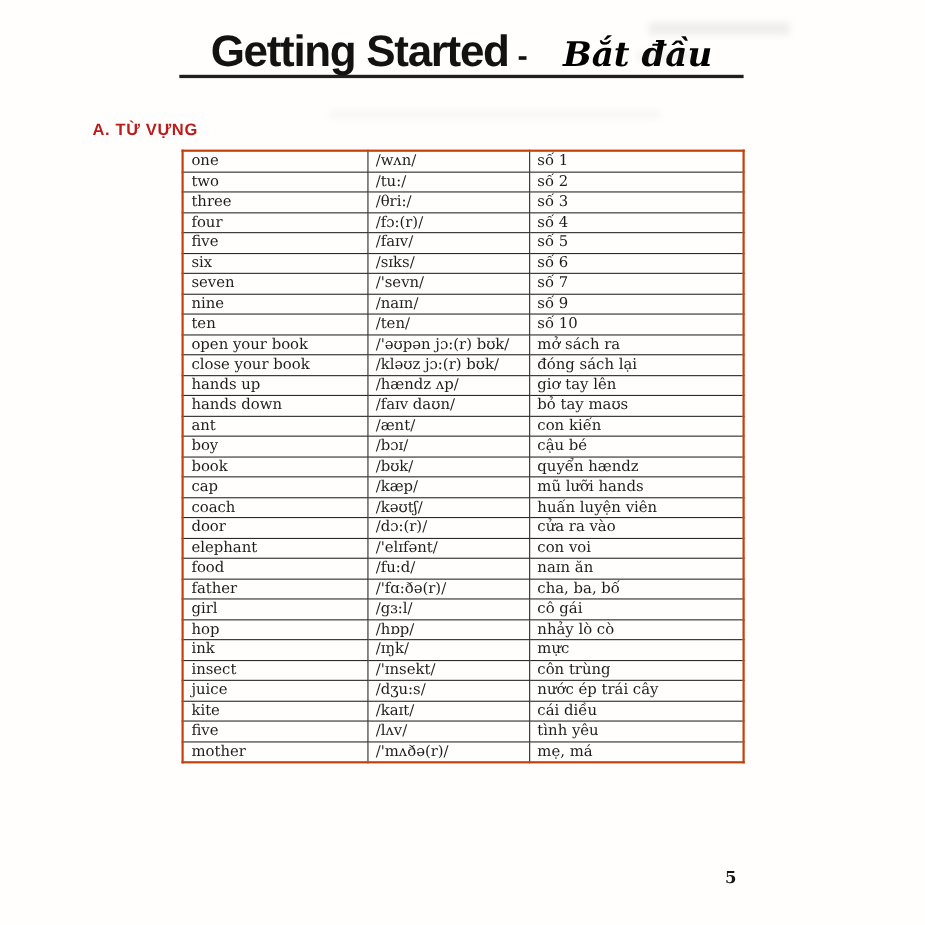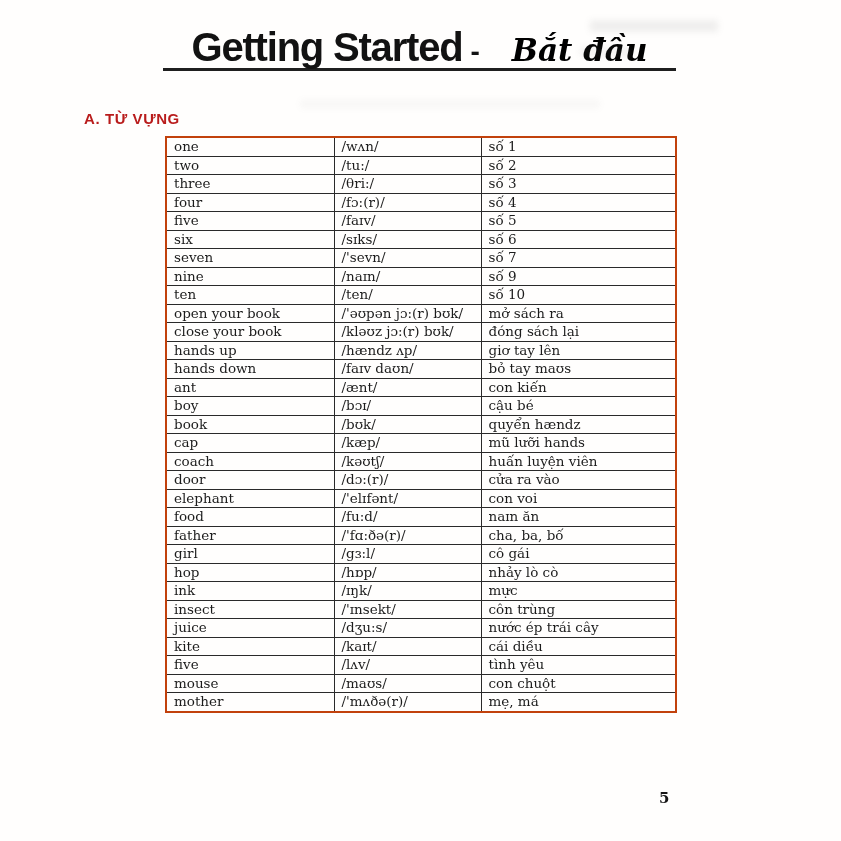--- a/index.html
+++ b/index.html
@@ -263,25 +263,20 @@
           <td>kite</td>
           <td>/kaɪt/</td>
           <td>cái diều</td>
         </tr>
         <tr>
           <td>five</td>
           <td>/lʌv/</td>
           <td>tình yêu</td>
         </tr>
         <tr>
-          <td>mouse</td>
-          <td>/maʊs/</td>
-          <td>con chuột</td>
-        </tr>
-        <tr>
           <td>mother</td>
           <td>/'mʌðə(r)/</td>
           <td>mẹ, má</td>
         </tr>
       </tbody>
   </table>
 
   <div class="page-number">5</div>
 
 </div>

